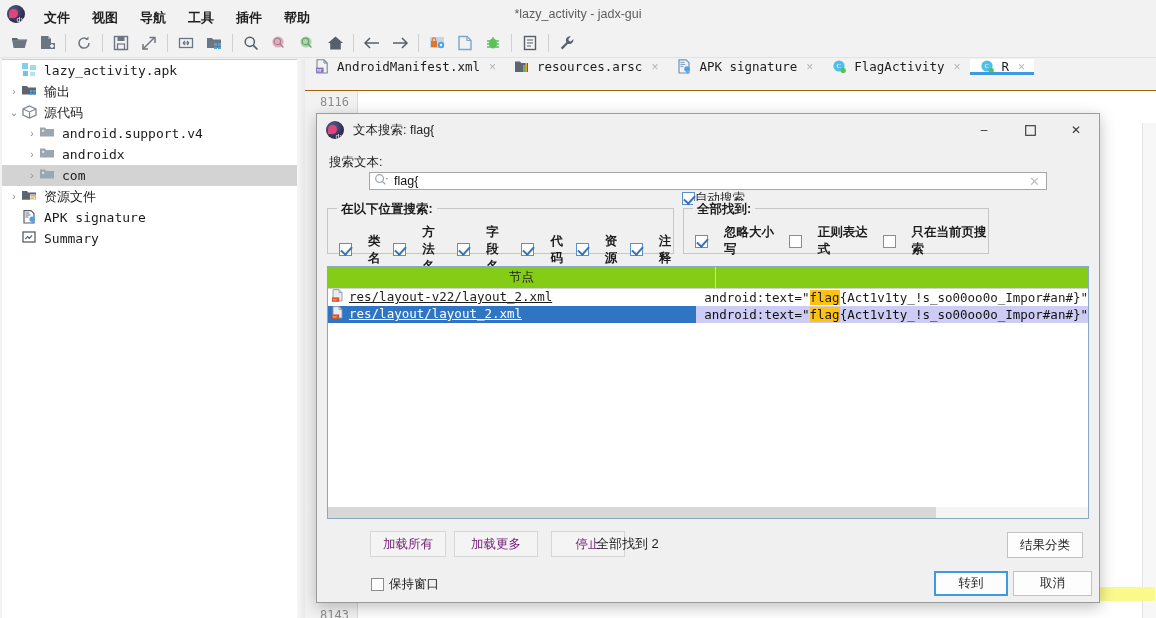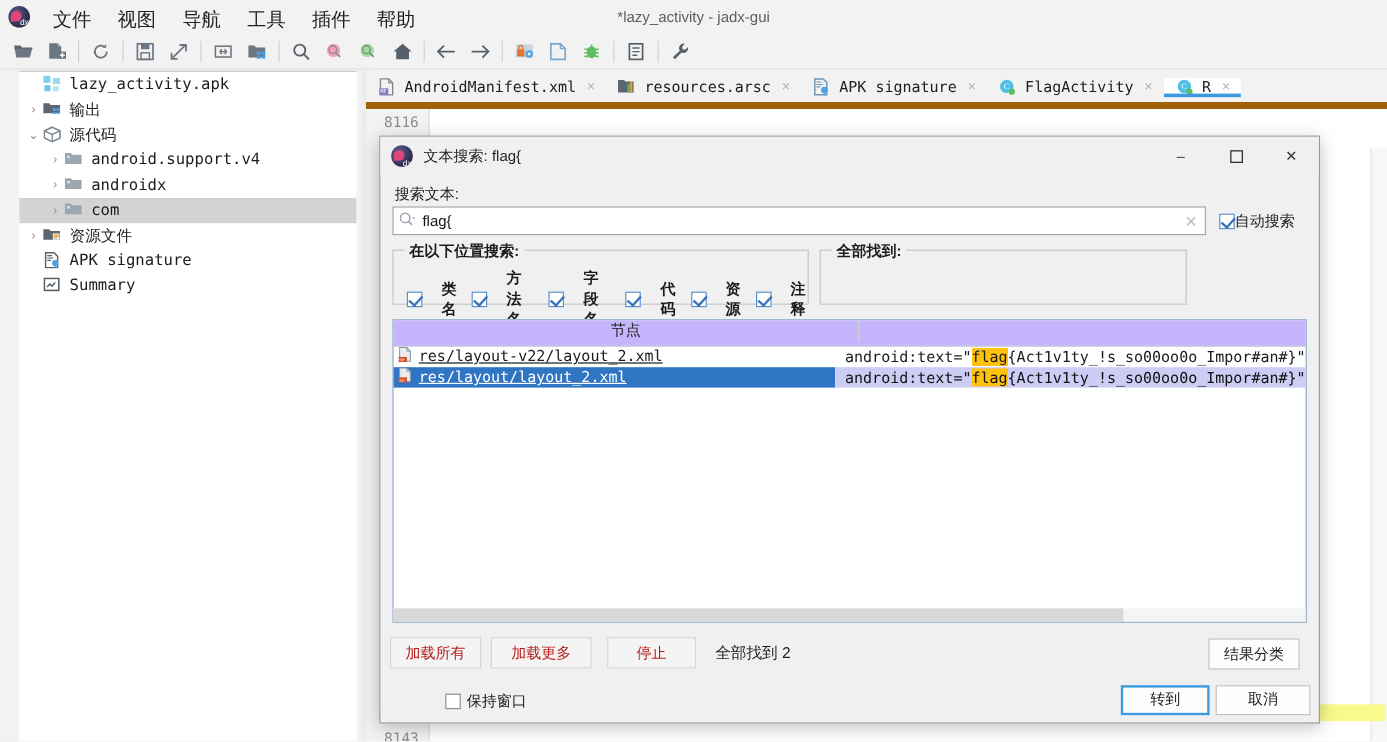--- a/index.html
+++ b/index.html
@@ -40,42 +40,43 @@
     position:absolute; left:0; top:0; width:1156px; height:28px;
     line-height:28px; text-align:center; color:#5d5d5d; font-size:12.5px;
   }
 
   
   #menubar {
     position:absolute; left:33px; top:8px; height:20px;
     display:flex; align-items:center; gap:0px;
   }
   .menu-item {
-    padding:2px 11px; font-size:16px; color:#1f1f1f; cursor:default;
+    padding:2px 11px; font-size:13px; color:#1f1f1f; cursor:default;
     line-height:16px;
+    font-weight:bold;
   }
 
   
   #toolbar {
     position:absolute; left:0; top:28px; width:1156px; height:30px;
     background:#f2f2f2;
     display:flex; align-items:center;
     border-bottom:1px solid #e2e2e2;
   }
   .tb-btn {
     width:26px; height:26px; margin:0 1px;
     display:flex; align-items:center; justify-content:center;
     cursor:default; position:relative;
   }
   .tb-sep { width:1px; height:18px; background:#d0d0d0; margin:0 4px; }
   .tb-first { margin-left:6px; }
 
   
   #left-panel {
-    position:absolute; left:16px; top:59px; width:297px; height:559px;
+    position:absolute; left:2px; top:59px; width:297px; height:559px;
     background:#ffffff;
     border:1px solid #cdcdcd; border-left:none; border-bottom:none;
     overflow:hidden;
   }
   .tree-row {
     height:21px; display:flex; align-items:center;
     padding-left:4px; white-space:nowrap; font-size:13px;
     font-family:"DejaVu Sans Mono","Liberation Mono", monospace;
     cursor:default;
   }
@@ -96,22 +97,22 @@
   #split-grip i { display:block; width:3px; height:3px; background:#b5b5b5; margin-bottom:4px; border-radius:1px;}
 
   
   #editor-area {
     position:absolute; left:305px; top:59px; width:851px; height:559px;
     background:#ffffff;
   }
   
   #tabstrip {
     position:absolute; left:0; top:0; width:851px; height:32px;
-    background:#f2f2f2; display:flex; align-items:center;
-    border-bottom:6px solid #a16207;
+    background:#f2f2f2; display:flex; align-items:flex-start;
+    border-bottom:1px solid #a16207;
   }
   .tab {
     display:flex; align-items:center; padding:0 9px 0 10px; gap:7px;
     font-family:"DejaVu Sans Mono","Liberation Mono", monospace;
     font-size:12.5px; color:#1d1d1d; cursor:default; position:relative;
     background:#f2f2f2;
   }
   .tab.active { background:#ffffff; }
   .tab.active::after{
     content:""; position:absolute; left:0; right:0; bottom:-1px; height:3px;
@@ -164,21 +165,21 @@
   .win-btn {
     width:46px; height:32px; display:flex; align-items:center; justify-content:center;
     cursor:default; color:#333;
   }
 
   #dlg-body { position:absolute; left:0; top:32px; width:782px; height:456px; }
 
   .lbl { font-size:12.5px; color:#1c1c1c; }
 
   #search-label { position:absolute; left:12px; top:8px; }
-  #search-row { position:absolute; left:10px; top:26px; width:762px; height:24px; display:flex; align-items:center;}
+  #search-row { position:absolute; left:10px; top:26px; width:762px; height:24px; display:flex; align-items:center;flex-direction:column;}
   #search-field {
     width:678px; height:24px; background:#fff; border:1px solid #a6a6a6;
     display:flex; align-items:center; padding:0 4px; position:relative;
   }
   #search-mag { width:16px; height:16px; flex:0 0 16px; position:relative; margin-right:4px;}
   #search-value { font-size:12.5px; color:#111; flex:1; }
   #search-clear { color:#c0c0c0; font-size:13px; margin-right:2px; }
   #auto-wrap { display:flex; align-items:center; gap:0; margin-left:11px; }
 
   .cb {
@@ -201,21 +202,21 @@
   }
   #group-where { left:10px; top:62px; width:347px; height:46px; }
   #group-opts  { left:366px; top:62px; width:306px; height:46px; }
   .cb-row { position:absolute; left:11px; top:15px; display:flex; align-items:center; gap:11px; }
 
   
   #results {
     position:absolute; left:10px; top:120px; width:762px; height:253px;
     background:#fff; border:1px solid #8aa8c4;
   }
-  #res-head { height:22px; display:flex; background:#c4b5fd; border-bottom:1px solid #d2d2d2;flex-direction:column; }
+  #res-head { height:22px; display:flex; background:#84cc16; border-bottom:1px solid #d2d2d2; }
   #res-head .hc {
     display:flex; align-items:center; justify-content:center; font-size:12.5px; color:#1c1c1c;
   }
   #res-head .hc.c1 { width:388px; border-right:1px solid #d2d2d2; }
   #res-head .hc.c2 { flex:1; }
   .res-row { height:17px; display:flex; align-items:center; font-size:12.5px; }
   .res-row .cell1 {
     width:388px; display:flex; gap:5px; padding-left:4px;
     font-family:"DejaVu Sans Mono","Liberation Mono", monospace; font-size:12.5px;
     white-space:nowrap; overflow:hidden; height:17px;text-decoration:underline;
@@ -233,21 +234,21 @@
     position:absolute; left:0; bottom:0; width:760px; height:11px; background:#f4f4f4;
   }
   #res-hscroll .thumb { width:608px; height:11px; background:#d8d8d8; }
 
   
   .btn {
     height:26px; min-width:74px; border:1px solid #c2c2c2; background:#fdfdfd;
     font-size:12.5px; color:#1c1c1c; display:flex; align-items:center; justify-content:center;
     cursor:default; padding:0 10px;
   }
-  .btn.disabled { color:#b91c1c; background:#f4f4f4; border-color:#d6d6d6; }
+  .btn.disabled { color:#701a75; background:#f4f4f4; border-color:#d6d6d6;margin-left:45px; }
   .btn.default { border:2px solid #3d9ae0; }
 
   #btn-load-all  { position:absolute; left:325px; top:531px; width:76px; }
   #btn-load-more { position:absolute; left:409px; top:531px; width:84px; }
   #btn-stop      { position:absolute; left:506px; top:531px; width:74px; }
   #found-text    { position:absolute; left:596px; top:535px; font-size:13px; color:#1c1c1c; }
   #btn-group-res { position:absolute; left:1007px; top:532px; width:76px; }
   #keep-open     { position:absolute; left:330px; top:576px; display:flex; align-items:center; gap:5px;padding-left:41px; }
   #btn-goto      { position:absolute; left:934px; top:571px; width:73px; height:25px; }
   #btn-cancel    { position:absolute; left:1013px; top:571px; width:79px; height:25px; }
@@ -703,20 +704,34 @@
         </span>
         <span class="cb-item">
           <span class="cb on"></span>
           <span class="lbl">注释</span>
         </span>
       </div>
     </div>
 
     <div class="group" id="group-opts">
       <span class="group-title">全部找到:</span>
+      <div class="cb-row">
+        <span class="cb-item">
+          <span class="cb on"></span>
+          <span class="lbl">忽略大小写</span>
+        </span>
+        <span class="cb-item">
+          <span class="cb off"></span>
+          <span class="lbl">正则表达式</span>
+        </span>
+        <span class="cb-item">
+          <span class="cb off"></span>
+          <span class="lbl">只在当前页搜索</span>
+        </span>
+      </div>
     </div>
 
     <div id="results">
       <div id="res-head">
         <div class="hc c1">节点</div>
         <div class="hc c2"></div>
       </div>
 
       <div class="res-row">
         <div class="cell1">

